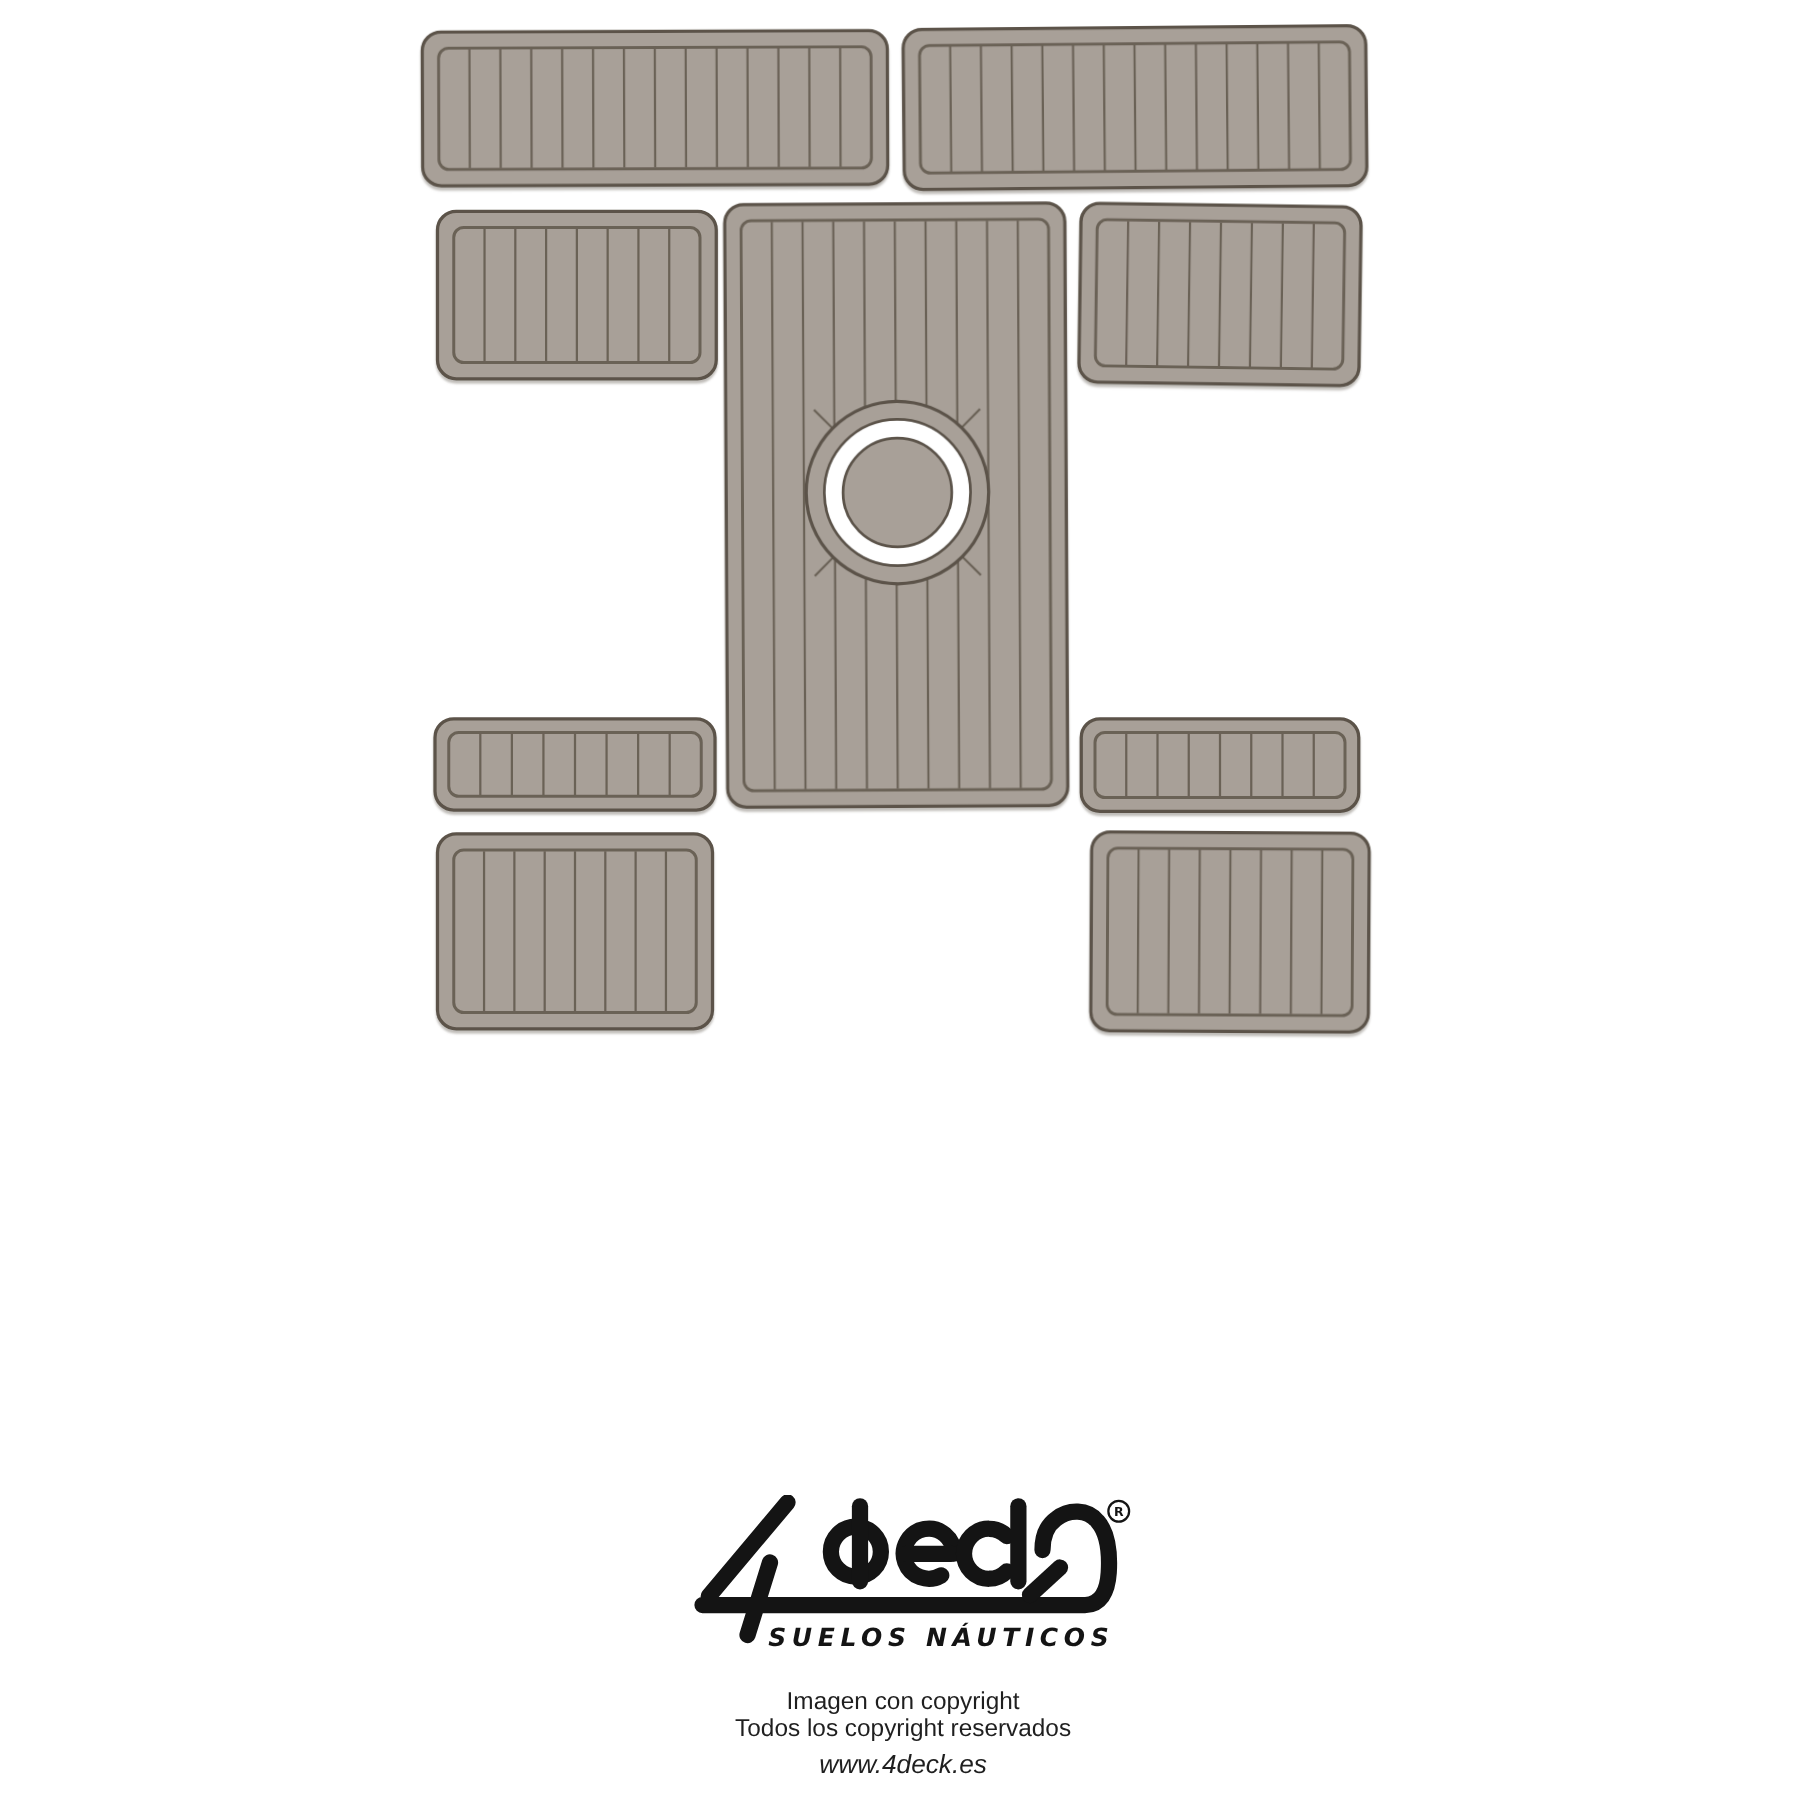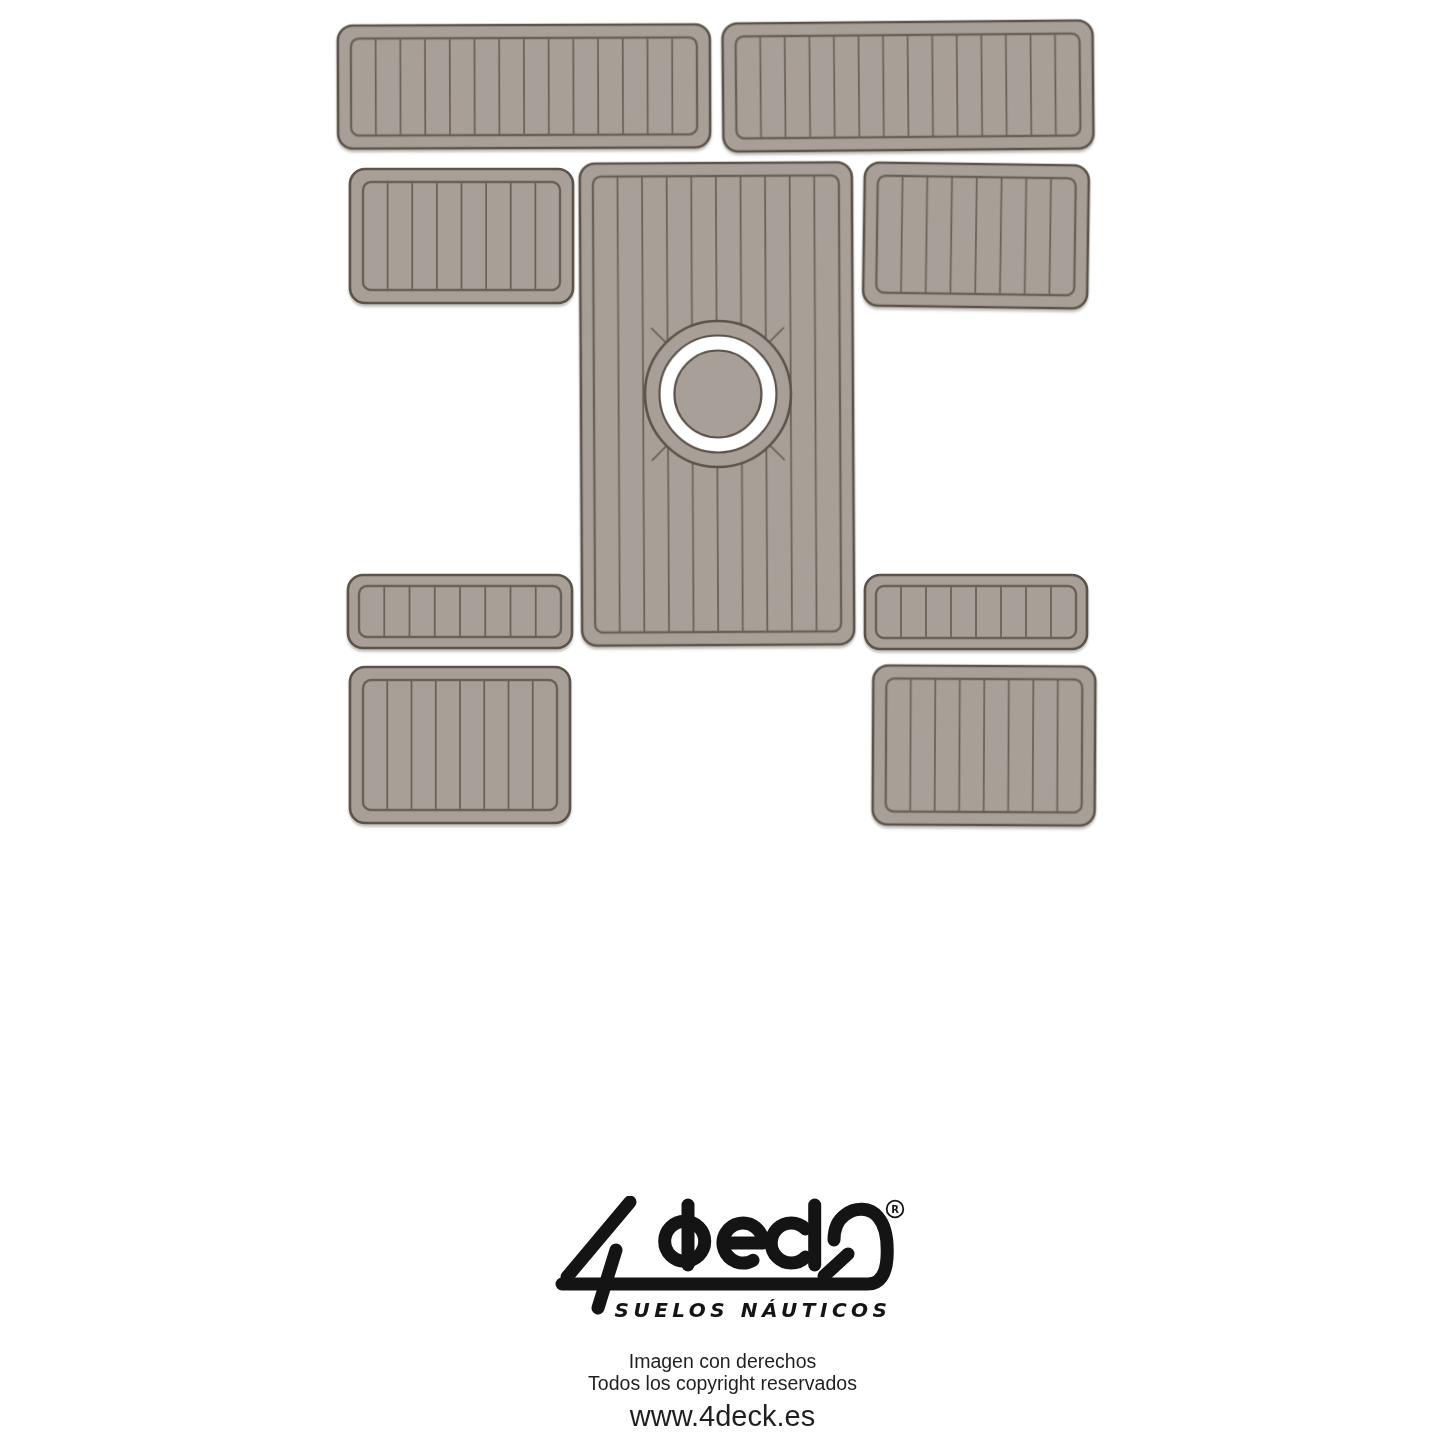--- a/index.html
+++ b/index.html
@@ -11,21 +11,21 @@
     font-family:"Liberation Sans", sans-serif;
   }
   .pads-svg{position:absolute;left:0;top:0;}
   .logo-wrap{position:absolute;left:550px;top:1196px;width:365px;height:140px;}
   .footer-line{
     position:absolute;left:0;width:1445px;
     text-align:center;color:#1f1f1f;
     font-family:"Liberation Sans", sans-serif;
   }
   .footer-small{font-size:19.5px;line-height:22px;}
-  .footer-site{font-size:29px;font-weight:500;}
+  .footer-site{font-size:21px;font-weight:500;font-style:italic;}
   .logo-stroke{fill:none;stroke:#141414;stroke-width:13;stroke-linecap:round;stroke-linejoin:round;}
   .logo-circle{fill:none;stroke:#141414;stroke-width:13;}
   .tagline{
     font-family:"DejaVu Sans", sans-serif;
     font-weight:bold;font-style:italic;
     font-size:20px;letter-spacing:4.5px;fill:#141414;
   }
   .reg-ring{fill:none;stroke:#141414;stroke-width:1.8;}
   .reg-r{font-family:"DejaVu Sans", sans-serif;font-size:10px;font-weight:bold;fill:#141414;}
 </style>
@@ -183,17 +183,17 @@
       <path class="logo-stroke" d="M 264.7 9 L 264.7 69"></path>
       <path class="logo-stroke" d="M 298 58 L 274 80"></path>
 
       <circle class="reg-ring" cx="345" cy="13" r="8.3"></circle>
       <text class="reg-r" x="345" y="16.8" text-anchor="middle">R</text>
 
       <text class="tagline" x="203" y="121" text-anchor="middle">SUELOS NÁUTICOS</text>
     </svg>
   </div>
 
-  <div class="footer-line footer-small" style="top:1350px;">Imagen con derechos</div>
+  <div class="footer-line footer-small" style="top:1350px;">Imagen con copyright</div>
   <div class="footer-line footer-small" style="top:1372px;">Todos los copyright reservados</div>
   <div class="footer-line footer-site" style="top:1400px;">www.4deck.es</div>
 
 </div>
 
 </body></html>

